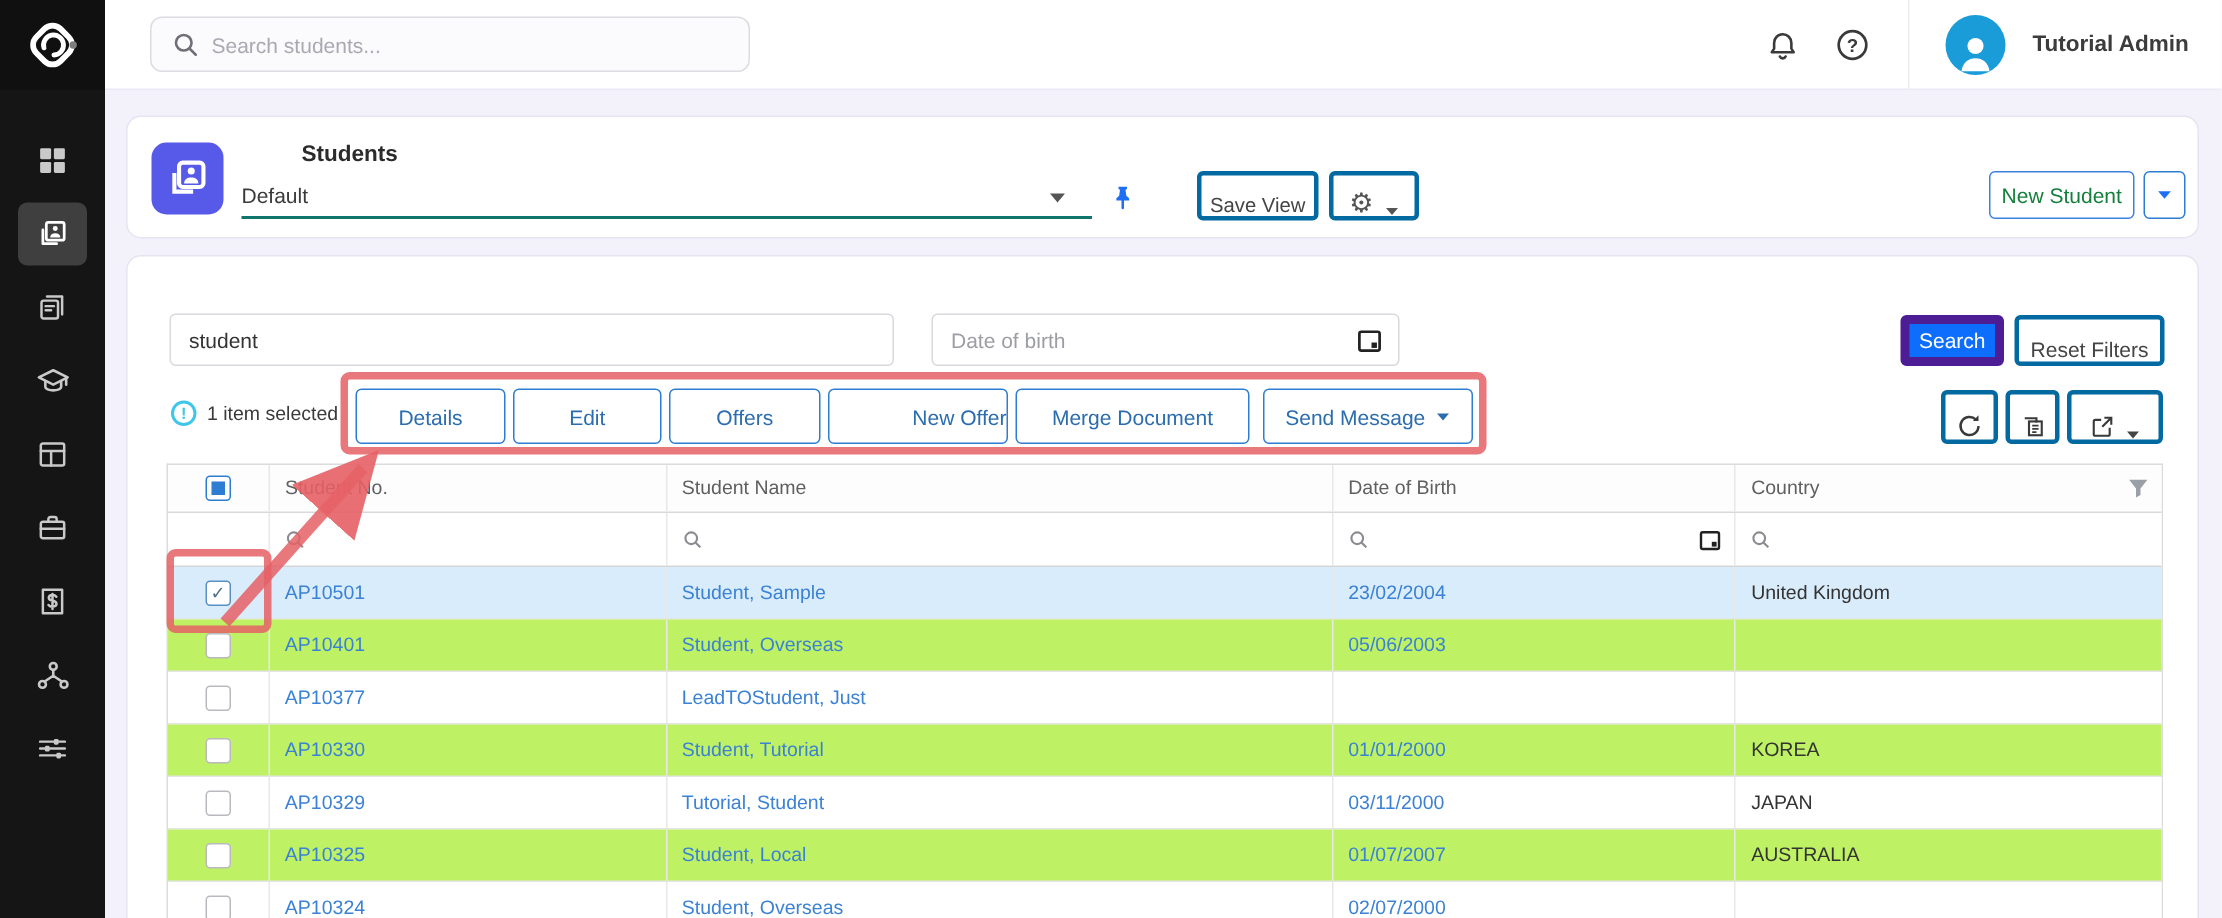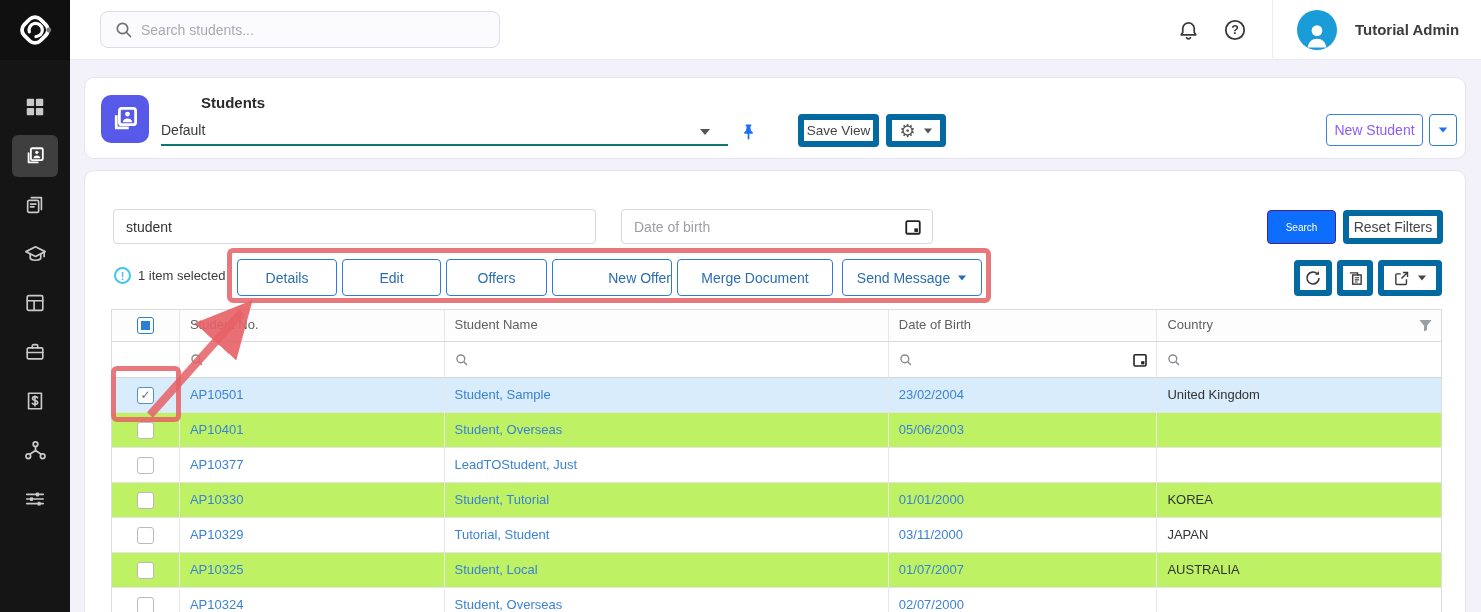--- a/index.html
+++ b/index.html
@@ -33,38 +33,38 @@
 
   
   .app-icon { position:absolute; left:16px; top:17px; width:48px; height:48px; border-radius:10px; background:#575ae8; display:flex; align-items:center; justify-content:center; }
   .page-title { position:absolute; left:76px; top:16px; font-size:15px; font-weight:700; color:#2b2b2b;margin-left:40px; }
   .view-select { position:absolute; left:76px; top:40px; width:567px; height:28px; border-bottom:2px solid #0f766e; cursor:pointer; }
   .view-select .val { position:absolute; left:0; top:4px; font-size:14px; color:#3a3a3a; }
   .caret { display:inline-block; width:0; height:0; border-left:5px solid transparent; border-right:5px solid transparent; border-top:6px solid #555; }
   .view-select .caret { position:absolute; right:18px; top:11px; }
   .pin-btn { position:absolute; left:650px; top:40px; width:26px; height:26px; display:flex; align-items:center; justify-content:center; cursor:pointer; }
   .btn { display:flex; align-items:center; justify-content:center; gap:7px; border-radius:4px; background:#fff; cursor:pointer; font-size:13.5px; }
-  .btn-gray { border:6px solid #0369a1; color:#444; }
+  .btn-gray { border:3px solid #0369a1; color:#444;align-items:flex-end; }
   .save-view { position:absolute; left:713px; top:36px; width:81px; height:33px; }
   .gear-btn { position:absolute; left:801px; top:36px; width:60px; height:33px; }
   .gear-btn .gear { font-size:18px; color:#555; line-height:1; }
   .gear-btn .caret { border-top-color:#555; transform:scale(.8); }
   .btn-blue-outline { border:1px solid #2d7dd2; color:#2b6daf; }
-  .new-student { position:absolute; left:1241px; top:36px; width:97px; height:32px; font-size:14px; color:#8b5cf6; border-color:#3b82e0; }
+  .new-student { position:absolute; left:1241px; top:36px; width:97px; height:32px; font-size:14px; color:#15803d; border-color:#3b82e0; }
   .new-student-caret { position:absolute; left:1344px; top:36px; width:28px; height:32px; }
   .new-student-caret .caret { border-top-color:#1f6ff5; transform:scale(.85); }
 
   
   .f-input { position:absolute; border:1px solid #d8d8de; border-radius:4px; background:#fff; height:35px; font:14px "Liberation Sans","DejaVu Sans",sans-serif; color:#333; padding:0 12px; outline:0; }
   .kw-input { left:28px; top:38px; width:483px; }
   .dob-wrap { position:absolute; left:536px; top:38px; width:312px; height:35px; border:1px solid #d8d8de; border-radius:4px; background:#fff; }
   .dob-wrap input { position:absolute; left:0; top:0; width:270px; height:33px; border:0; outline:0; padding:0 12px; font:14px "Liberation Sans","DejaVu Sans",sans-serif; background:transparent; }
   .dob-wrap input::placeholder { color:#9d9da5; }
   .dob-wrap .cal { position:absolute; right:10px; top:8px; }
-  .search-btn { position:absolute; left:1182px; top:39px; width:69px; height:34px; background:#0d6efd; color:#fff; border:1px solid #4c1d95; font-size:10px; }
+  .search-btn { position:absolute; left:1182px; top:39px; width:69px; height:34px; background:#0d6efd; color:#fff; border:6px solid #4c1d95; font-size:14px; }
   .reset-btn { position:absolute; left:1258px; top:39px; width:100px; height:34px; font-size:14px; }
 
   
   .sel-info { position:absolute; left:29px; top:96px; display:flex; align-items:center; gap:7px; font-size:13px; color:#3a3a3a; }
   .info-ic { width:17px; height:17px; border:2px solid #3fc6ea; border-radius:50%; color:#3fc6ea; font-size:11px; font-weight:700; display:flex; align-items:center; justify-content:center; }
   .action-btn { position:absolute; top:88px; height:37px; font-size:14px; }
   .act-0 { left:152px; width:100px; } .act-1 { left:257px; width:99px; }
   .act-2 { left:361px; width:101px; } .act-3 { left:467px; width:120px;justify-content:flex-end; }
   .act-4 { left:592px; width:156px; } .act-5 { left:757px; width:140px; }
   .action-btn .caret { border-top-color:#2b6daf; transform:scale(.8); }

